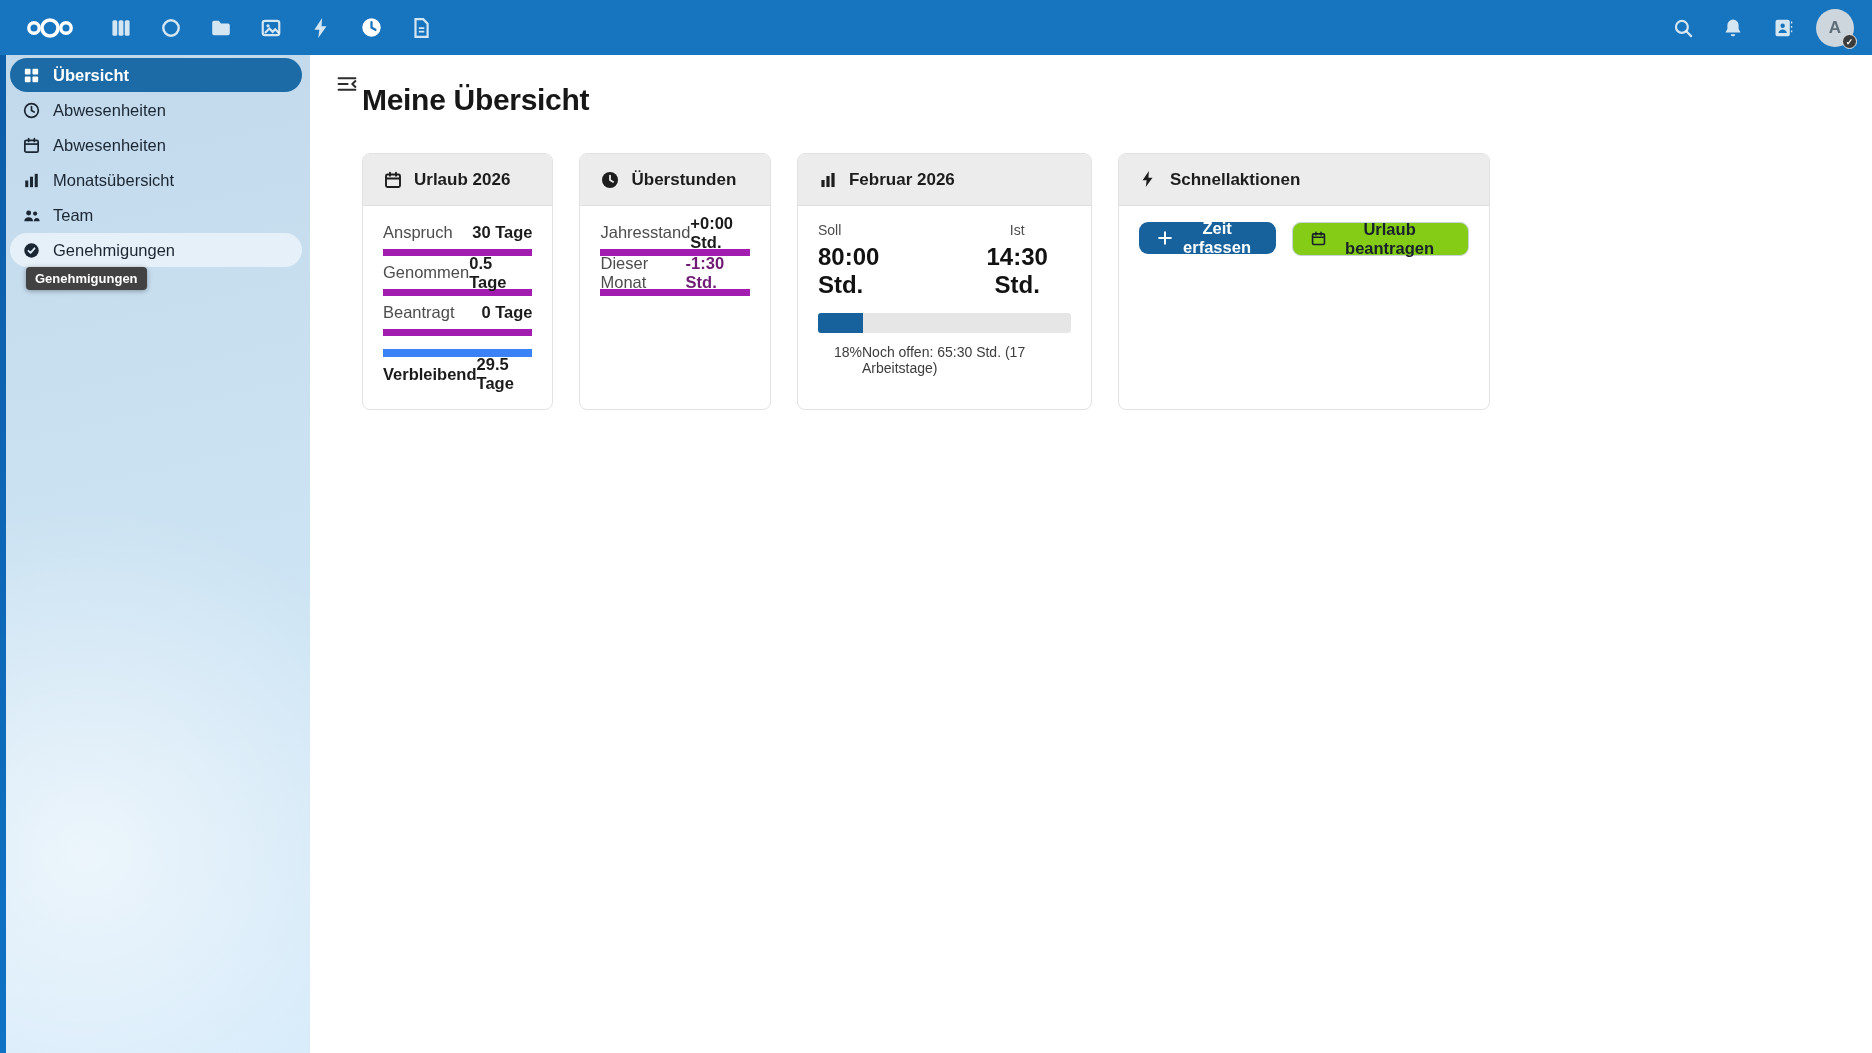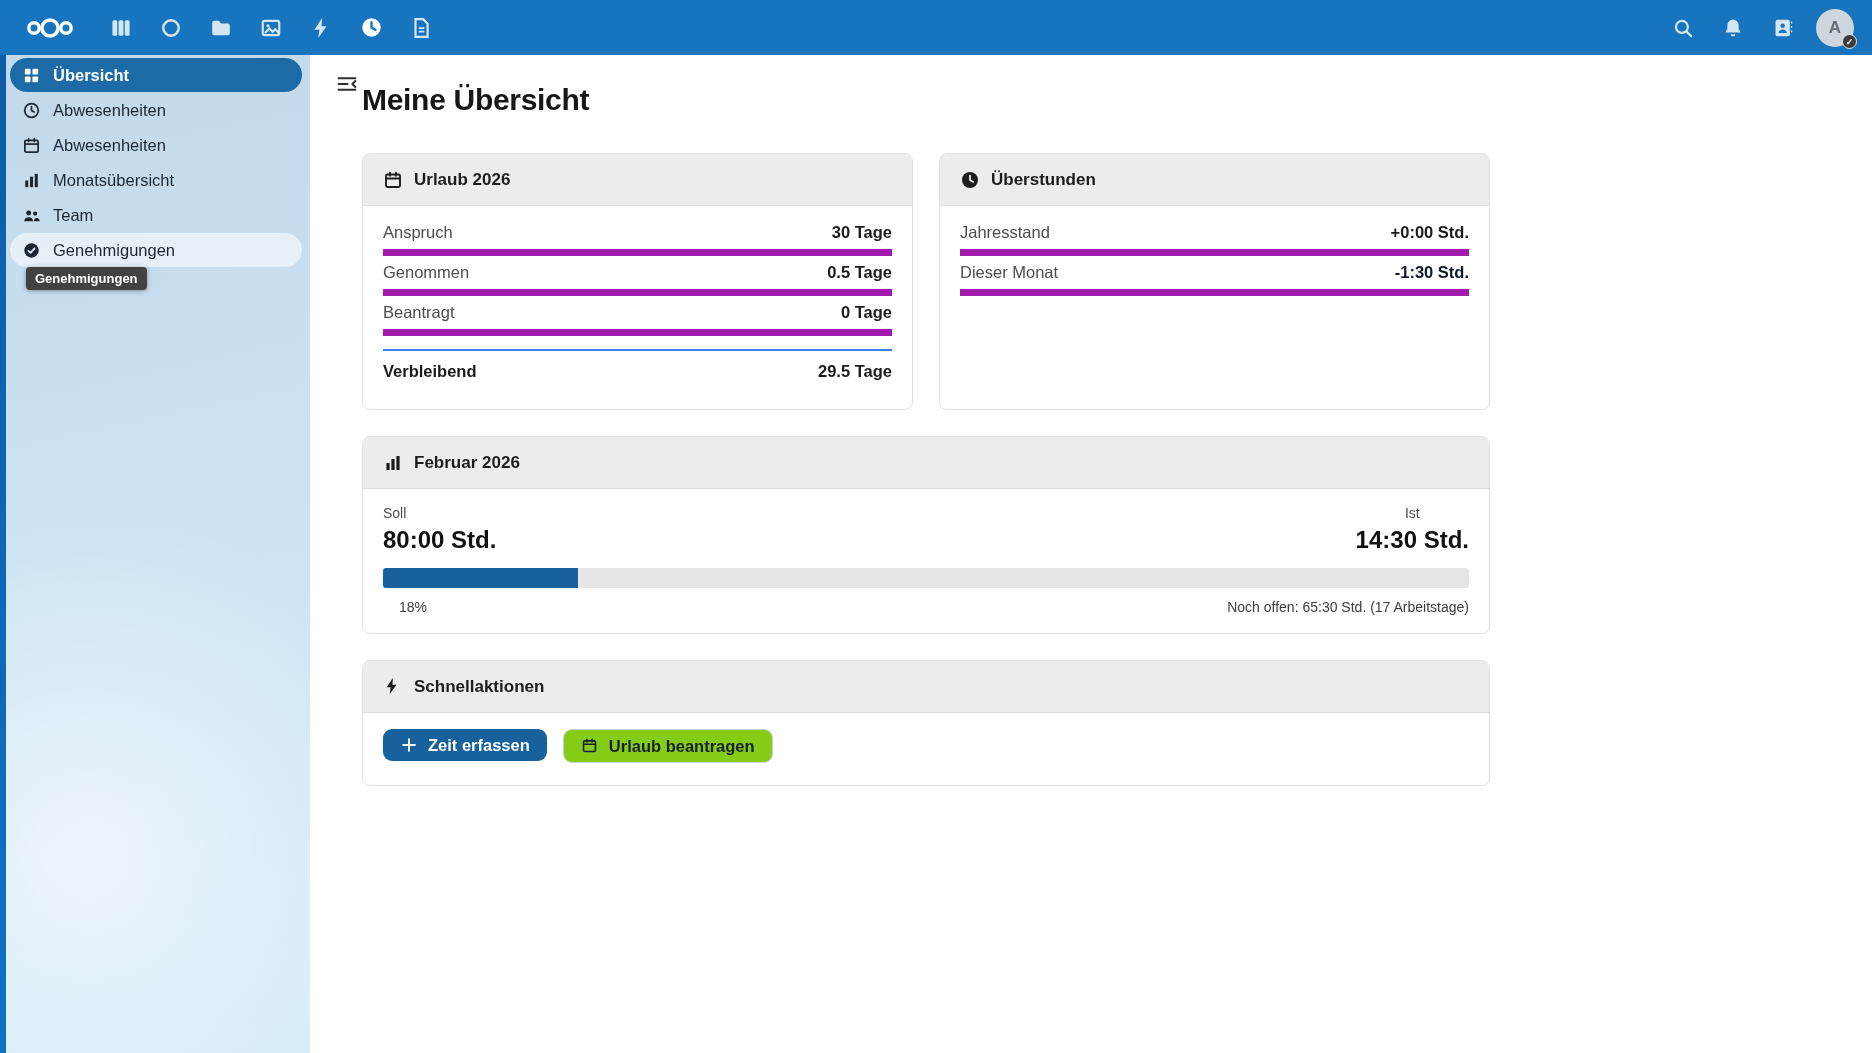--- a/index.html
+++ b/index.html
@@ -55,50 +55,50 @@
     font-size:13px;font-weight:700;padding:4px 9px;border-radius:4px;
     box-shadow:0 1px 5px rgba(0,0,0,.35);white-space:nowrap;z-index:6;
   }
   
   .content{flex:1;background:#ffffff;position:relative;padding:12px 0 0 52px;}
   .collapse-btn{
     position:absolute;left:20px;top:12px;width:34px;height:34px;border:none;background:none;
     color:#2c2c2c;cursor:pointer;padding:5px;border-radius:6px;
   }
   h1.page-title{font-size:30px;margin:16px 0 36px;color:#171717;letter-spacing:-.3px;}
-  .cards{width:1128px;display:flex;flex-direction:column;gap:26px;}
+  .cards{width:1128px;display:flex;flex-direction:row;gap:26px;}
   .top-grid{display:grid;grid-template-columns:1fr 1fr;gap:26px;align-items:stretch;}
   .card{border:1px solid #e2e2e2;border-radius:8px;background:#fff;overflow:hidden;}
   .card-header{
     background:#ececec;height:52px;display:flex;align-items:center;gap:11px;
     padding:0 20px;font-weight:700;font-size:17px;color:#1d1d1d;border-bottom:1px solid #dfdfdf;
   }
   .card-header .hicon{width:20px;height:20px;display:flex;color:#1d1d1d;}
   .card-body{padding:10px 20px 18px;}
   .stat-row{
     display:flex;justify-content:space-between;align-items:center;height:40px;
     border-bottom:7px solid #a21caf;font-size:16.5px;
   }
   .stat-row .lab{color:#4d4d4d;}
   .stat-row .val{font-weight:700;color:#1b1b1b;}
-  .stat-row .val.neg{color:#0f172a;}
-  .total-row{border-bottom:none;border-top:2px solid #3b82f6;margin-top:13px;height:42px;}
+  .stat-row .val.neg{color:#701a75;}
+  .total-row{border-bottom:none;border-top:8px solid #3b82f6;margin-top:13px;height:42px;}
   .total-row .lab{font-weight:700;color:#1b1b1b;}
   
   .soll-ist{display:flex;justify-content:space-between;margin-top:6px;gap:38px;}
   .metric .cap{font-size:14px;color:#4d4d4d;margin-bottom:5px;}
   .metric .big{font-size:24px;font-weight:700;color:#121212;}
   .metric.right{text-align:center;}
   .track{margin-top:14px;height:20px;background:#e6e6e6;border-radius:3px;overflow:hidden;}
   .fill{height:100%;width:0;background:#17629c;}
   .bar-meta{display:flex;justify-content:space-between;margin-top:11px;font-size:14px;color:#3c3c3c;margin-left:16px;}
   
   .qa-body{display:flex;gap:16px;padding:16px 20px 22px;}
   .btn{
-    display:inline-flex;align-items:center;gap:10px;font-size:16.5px;font-weight:700;
+    display:inline-flex;align-items:center;gap:1px;font-size:16.5px;font-weight:700;
     border-radius:9px;padding:16px 17px;height:30px;cursor:pointer;border:none;
     font-family:inherit;
   }
   .btn-primary{background:#17629c;color:#fff;}
   .btn-primary .bicon{color:#fff;}
   .btn-secondary{background:#84cc16;color:#18212b;border:1px solid #c7d2da;}
   .bicon{width:18px;height:18px;display:flex;}
   svg{display:block;}
 </style>
 </head>

